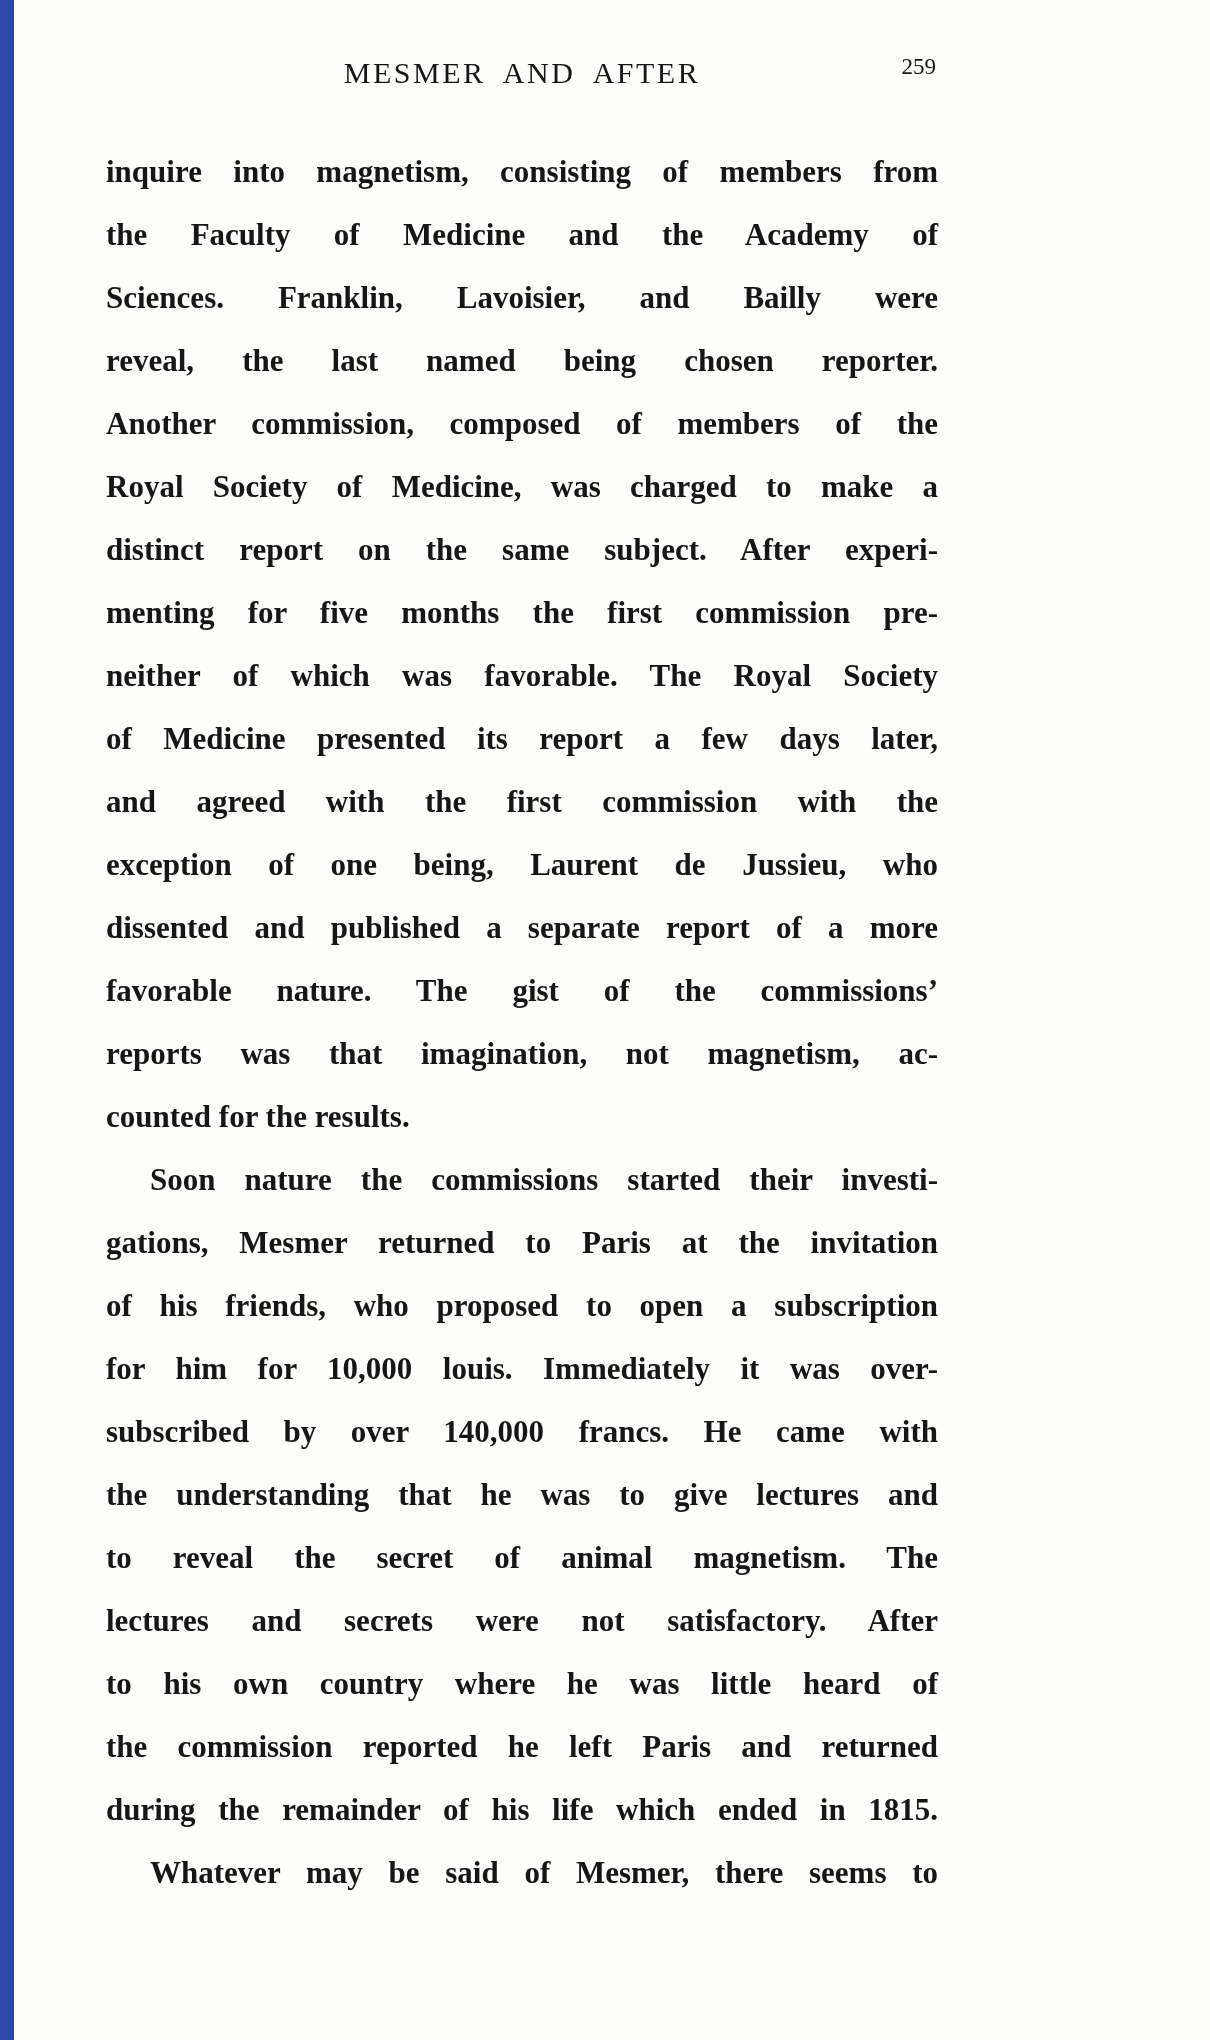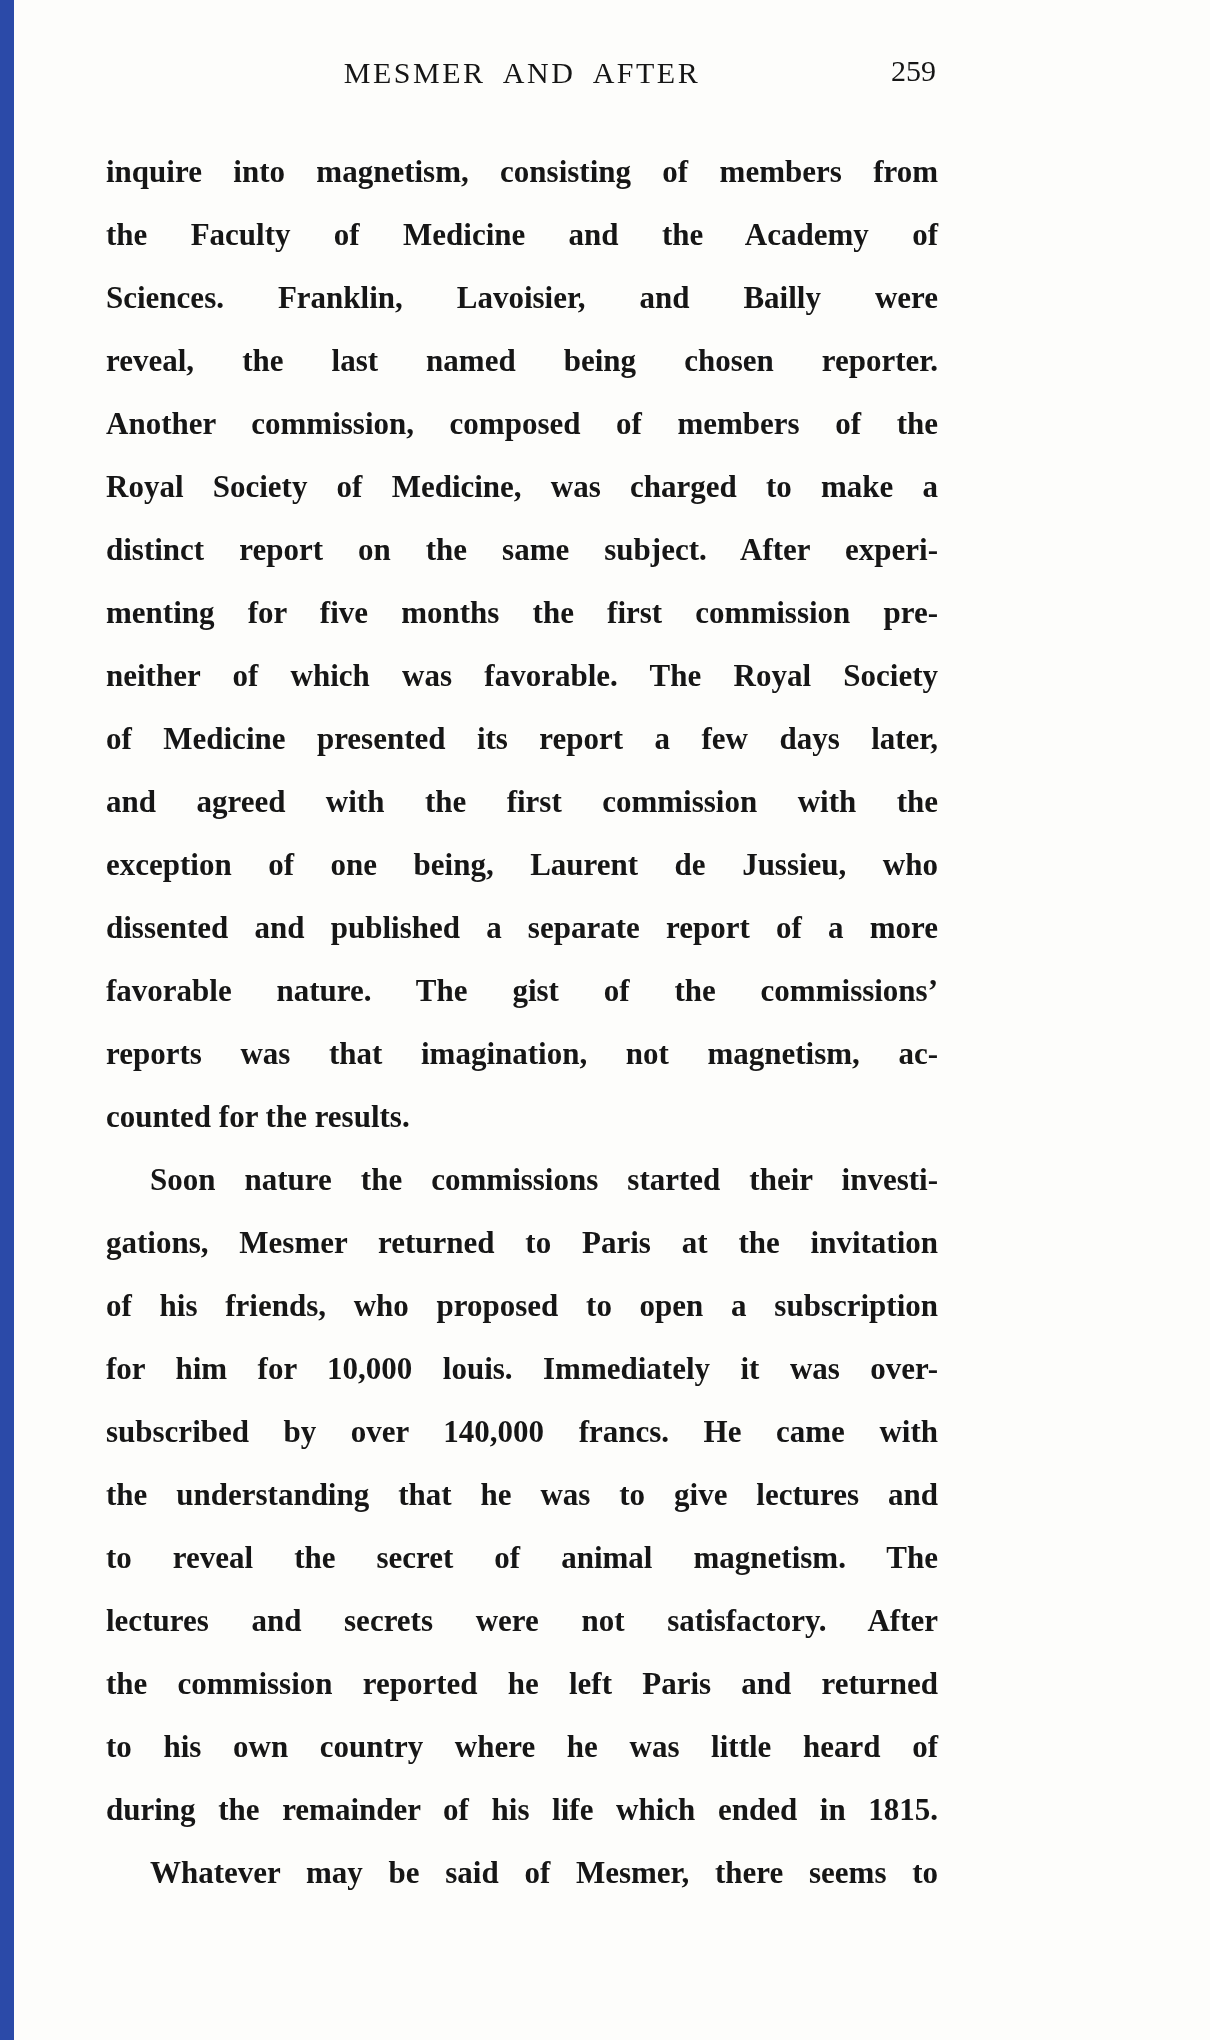--- a/index.html
+++ b/index.html
@@ -36,21 +36,21 @@
     text-align: center;
     font-size: 30px;
     letter-spacing: 2.5px;
     word-spacing: 9px;
     padding-top: 8px;
   }
   .running-header .pagenum {
     position: absolute;
     right: 2px;
     top: 6px;
-    font-size: 30px;
+    font-size: 23px;
   }
   .body-text .line {
     font-size: 31px;
     line-height: 63px;
     text-align: justify;
     text-align-last: justify;
     white-space: normal;
     font-weight: bold;
   }
   .body-text .line.lastline {
@@ -91,22 +91,22 @@
         </div>
         <div class="paragraph">
           <div class="line indent">Soon nature the commissions started their investi-</div>
           <div class="line">gations, Mesmer returned to Paris at the invitation</div>
           <div class="line">of his friends, who proposed to open a subscription</div>
           <div class="line">for him for 10,000 louis. Immediately it was over-</div>
           <div class="line">subscribed by over 140,000 francs. He came with</div>
           <div class="line">the understanding that he was to give lectures and</div>
           <div class="line">to reveal the secret of animal magnetism. The</div>
           <div class="line">lectures and secrets were not satisfactory. After</div>
+          <div class="line">to his own country where he was little heard of</div>
           <div class="line">the commission reported he left Paris and returned</div>
-          <div class="line">to his own country where he was little heard of</div>
           <div class="line">during the remainder of his life which ended in 1815.</div>
         </div>
         <div class="paragraph">
           <div class="line indent">Whatever may be said of Mesmer, there seems to</div>
         </div>
       </div>
   </div>
 </div>
 
 </body></html>

